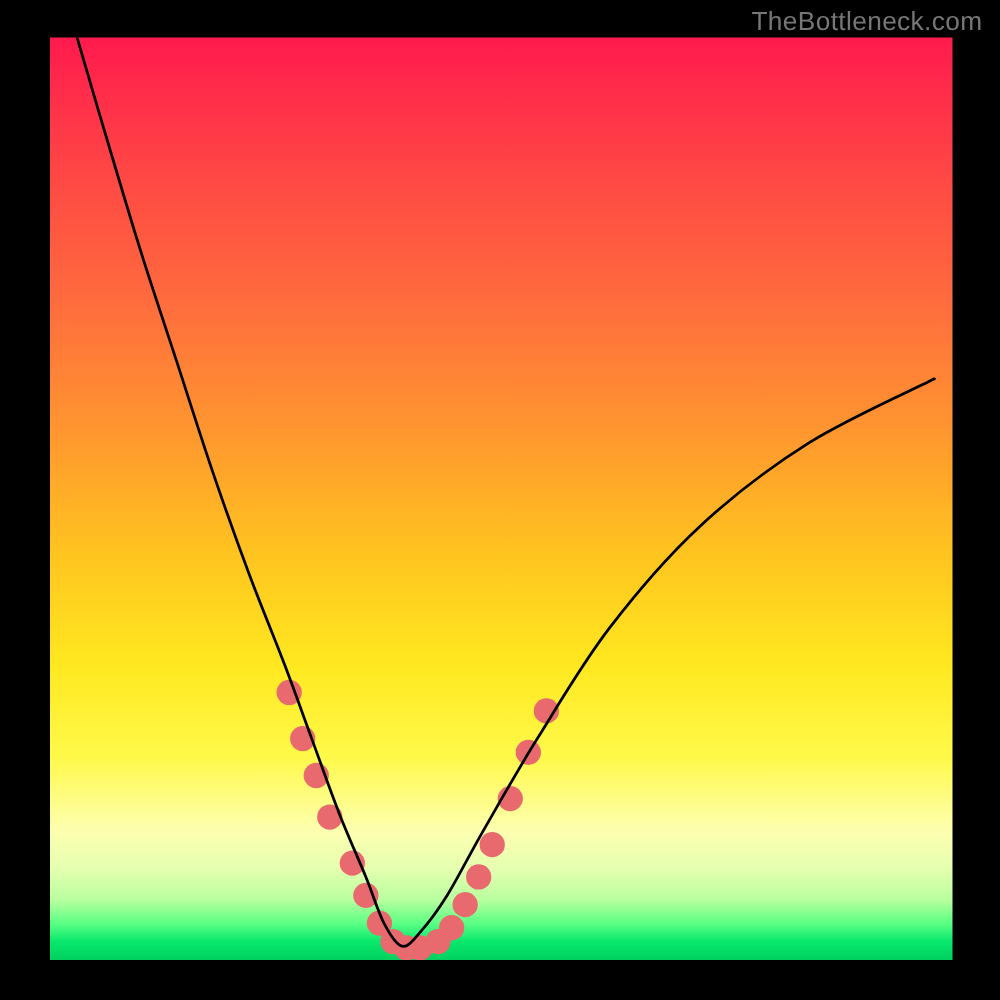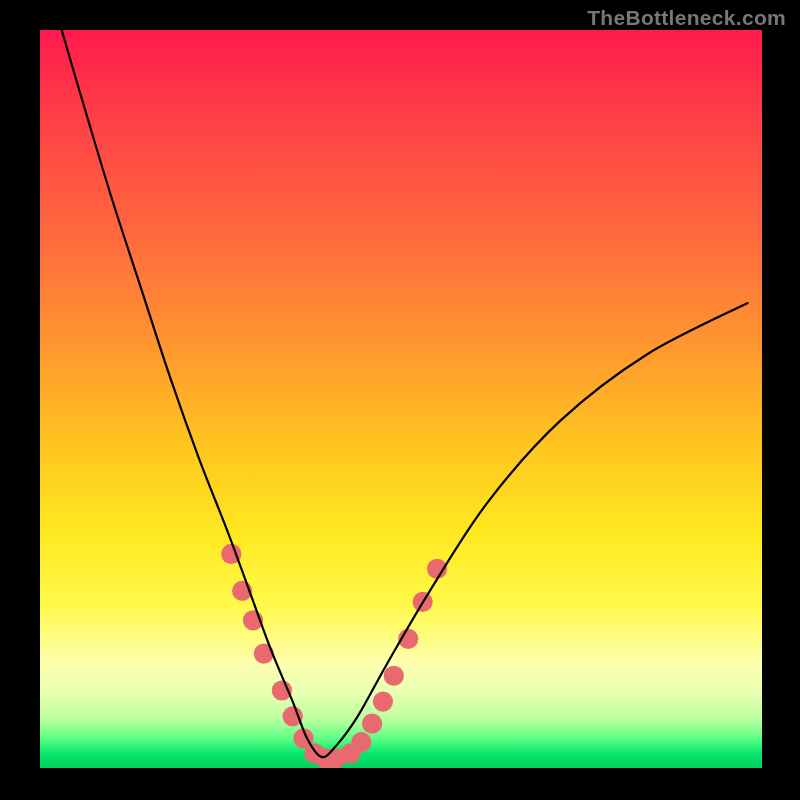--- a/index.html
+++ b/index.html
@@ -39,21 +39,21 @@
       #5cff84 96%,
       #08e86c 98%,
       #00d060 100%);
   }
   .watermark {
     position: absolute;
     top: 6px;
     right: 14px;
     color: #777;
     font-size: 21px;
-    font-weight: 700;
+    font-weight: 400;
     letter-spacing: 0.3px;
     z-index: 10;
   }
   svg.curve {
     position: absolute;
     left: 0;
     top: 0;
     width: 722px;
     height: 738px;
   }

